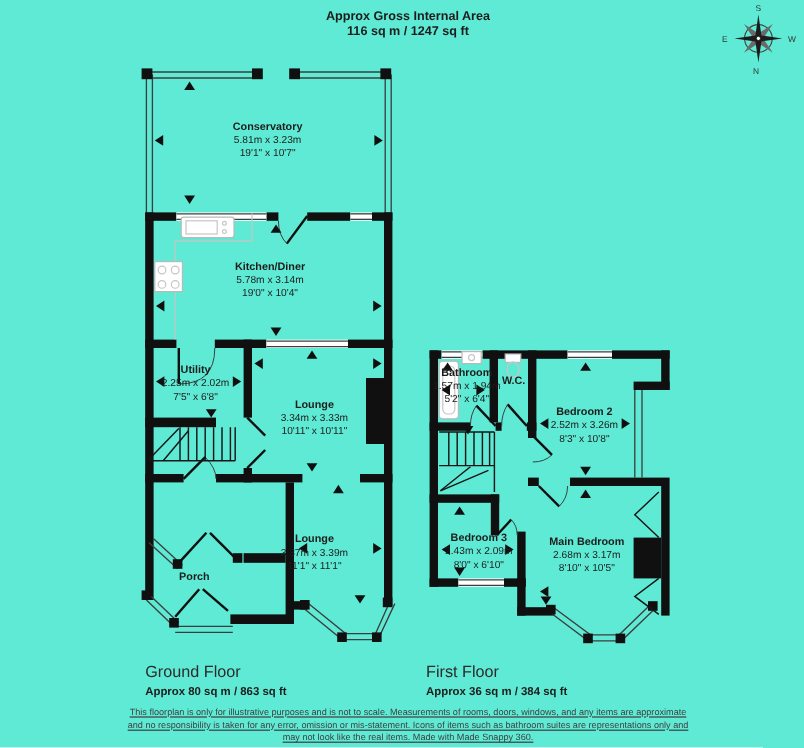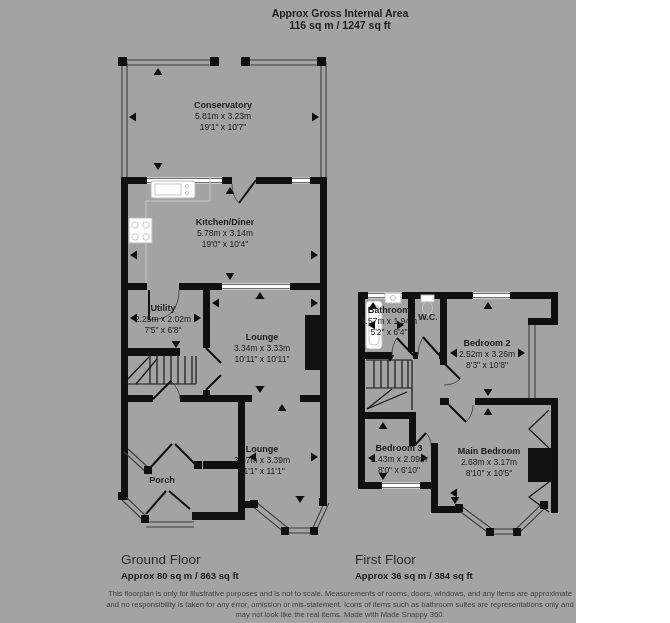--- a/index.html
+++ b/index.html
@@ -1,37 +1,37 @@
 <!DOCTYPE html>
 <html><head>
 <meta charset="utf-8">
 <style>
   html,body{margin:0;padding:0;background:#fff;}
-  #page{position:relative;width:564px;height:623px;background:#a3a3a3;overflow:hidden;
-        font-family:"Liberation Sans", sans-serif;padding-left:12px;}
+  #page{position:relative;width:670px;height:623px;background:#5eead4;overflow:hidden;
+        font-family:"Liberation Sans", sans-serif;}
   svg{position:absolute;left:0;top:0;}
   svg text{font-family:"Liberation Sans", sans-serif;fill:#1c1c1c;}
   .hdr{font-size:10.5px;font-weight:bold;}
   .room-name{font-size:9px;font-weight:bold;}
   .room-dim{font-size:8.5px;}
   .floor-title{font-size:13.5px;fill:#2b2b2b;}
   .floor-area{font-size:9.5px;font-weight:bold;}
   .compass-letter{font-size:7px;fill:#333;}
   .wall{fill:#101010;}
   .post{fill:#101010;}
   .thin{stroke:#161616;stroke-width:1.2;fill:none;}
   .win{stroke:#3d3d3d;stroke-width:1.1;fill:none;}
   .winband{fill:#ffffff;}
   .leaf{stroke:#101010;stroke-width:2;fill:none;}
   .arc{stroke:#3a3a3a;stroke-width:0.8;fill:none;}
   .fix{stroke:#b9b9b9;stroke-width:1;fill:#ffffff;}
   .fix2{stroke:#c6c6c6;stroke-width:1;fill:none;}
   .arrow{fill:#101010;}
   #disclaimer{position:absolute;left:102px;top:589px;width:476px;text-align:center;
-      font-size:7.6px;line-height:1.4;color:#3f3f3f;}
+      font-size:7.6px;line-height:1.4;color:#3f3f3f;text-decoration:underline;}
 </style>
 </head>
 <body>
 
 <div id="page">
 <svg width="670" height="623" viewBox="0 0 670 623">
 
   <g>
     <text class="hdr" x="340" y="17" text-anchor="middle">Approx Gross Internal Area</text>
     <text class="hdr" x="340" y="29" text-anchor="middle">116 sq m / 1247 sq ft</text>

